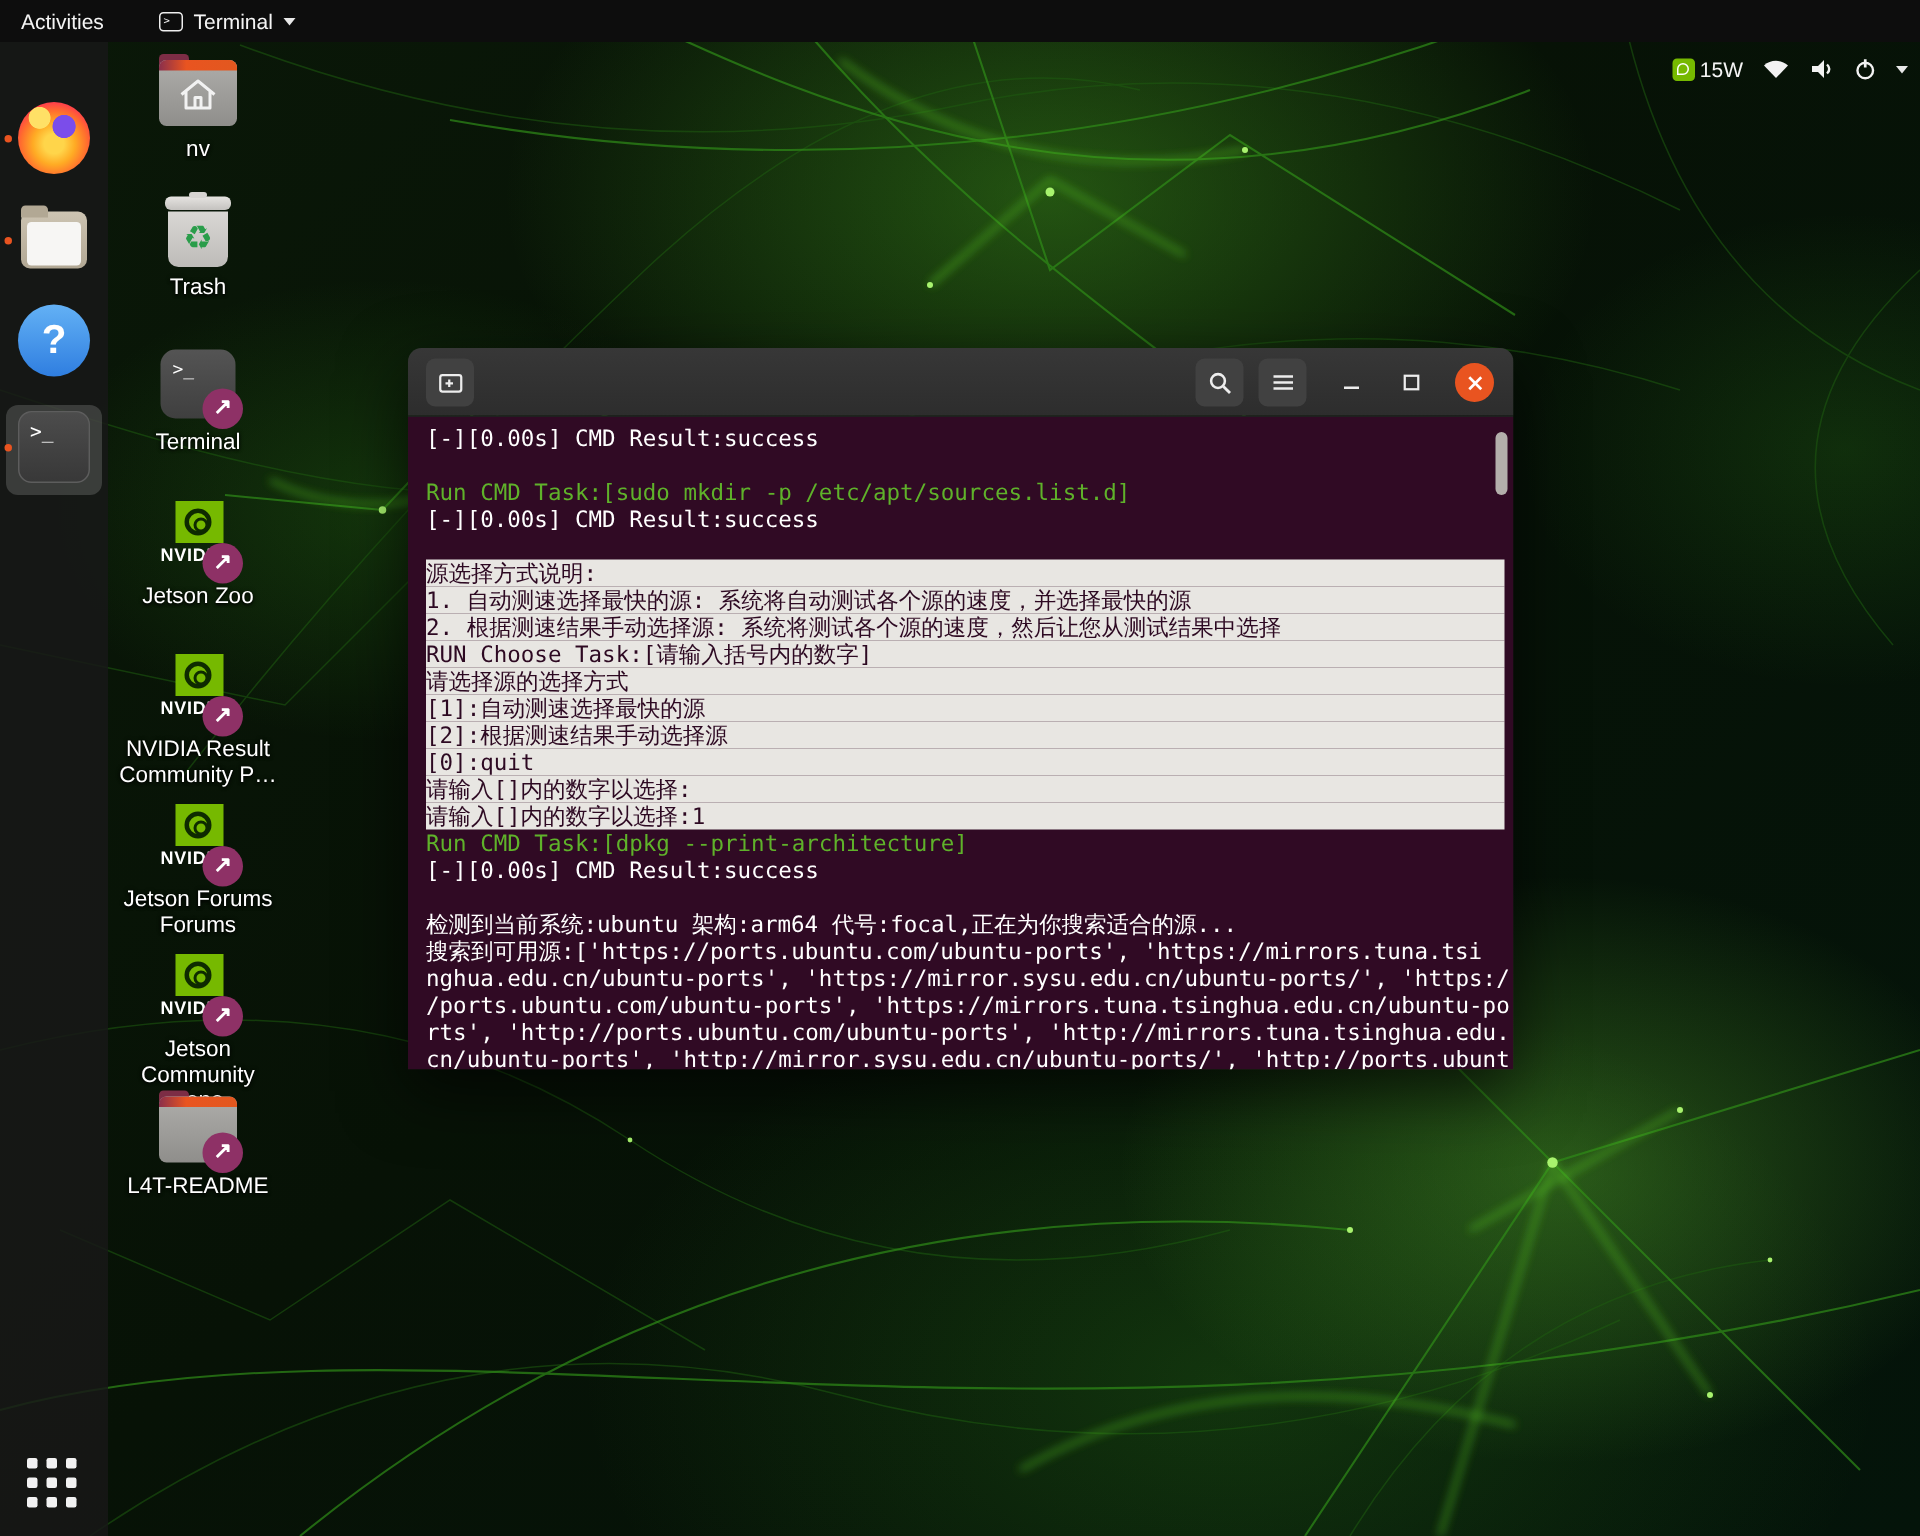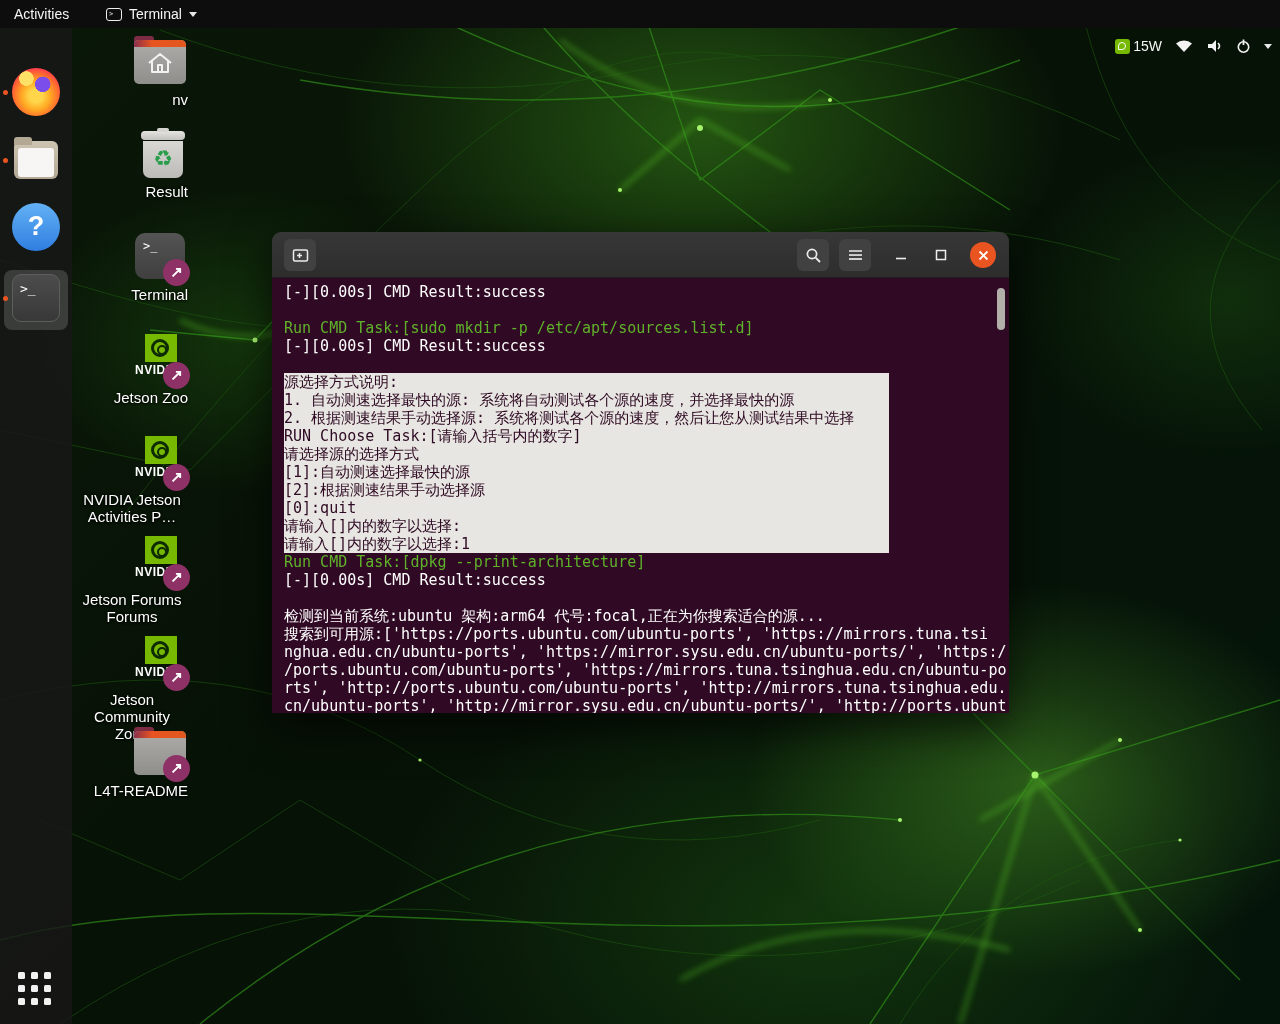--- a/index.html
+++ b/index.html
@@ -67,21 +67,21 @@
   .dockterm-icon { background:linear-gradient(#4c4c4c,#383838); border:1px solid #5d5d5d;
     border-radius:9px; color:#fff; font-family:"DejaVu Sans Mono", monospace;
     font-size:13px; padding:6px 0 0 7px; }
   #appgrid { position:absolute; left:18px; bottom:16px; width:36px; height:36px;
     display:grid; grid-template-columns:repeat(3,7px); grid-template-rows:repeat(3,7px);
     gap:6px; }
   #appgrid span { background:#f2f2f2; border-radius:1.5px; }
 
   
   .desk-icon { position:absolute; left:76px; width:112px; display:flex; flex-direction:column;
-    align-items:flex-end; z-index:10; }
+    align-items:center; z-index:10; }
   .desk-label { margin-top:3px; color:#fff; font-size:15px; line-height:17px; text-align:center;
     text-shadow:0 1px 2px rgba(0,0,0,.9), 0 0 3px rgba(0,0,0,.7); }
   .di-box { position:relative; width:56px; height:52px; }
   .emblem { position:absolute; right:-2px; bottom:-3px; width:27px; height:27px; border-radius:50%;
     background:#8e3166; color:#fff; font-size:15px; font-weight:bold; text-align:center;
     line-height:26px; }
   .folder-base { position:absolute; left:2px; top:4px; width:52px; height:44px; border-radius:5px;
     background:linear-gradient(#aeadaa,#8f8e8b); overflow:hidden; }
   .folder-base::before { content:""; position:absolute; left:0; top:0; width:100%; height:7px;
     background:linear-gradient(90deg,#8a2f4c, #e95420 35%, #e2581f); }
@@ -127,21 +127,21 @@
     background:var(--close,#e95420); display:flex; align-items:center; justify-content:center; }
   #win-title { position:absolute; left:60px; right:220px; top:0; height:46px; line-height:46px;
     text-align:center; color:#fff; font-weight:bold; font-size:15px;
     white-space:nowrap; overflow:hidden; }
   #term-body { position:relative; height:435px; background:var(--term-bg,#300a24); }
   #term-out { position:absolute; left:0; top:5px; right:0; bottom:0; padding-left:12px;
     font-family:"DejaVu Sans Mono", monospace; font-size:15px; line-height:18px;
     white-space:pre; overflow:hidden; }
   .tline { height:18px; color:var(--term-fg,#fff); }
   .tline.green { color:var(--term-green,#5fb22a); }
-  .tline.sel { background:var(--sel-bg,#e8e6e2); color:var(--sel-fg,#2d0922); width:605px; }
+  .tline.sel { background:var(--sel-bg,#e8e6e2); color:var(--sel-fg,#2d0922); width:719px; }
   #scroll-thumb { position:absolute; right:4px; top:10px; width:8px; height:42px;
     border-radius:4px; background:#b3afab; }
 </style>
 </head>
 <body>
 
 <div id="screen">
 
   <div id="wallpaper">
     <svg width="1280" height="1024" viewBox="0 0 1280 1024">
@@ -271,21 +271,21 @@
       </svg>
     </div>
     <div class="desk-label">nv</div>
   </div>
 
   <div class="desk-icon" style="top:128px">
     <div class="di-box trash-icon">
       <div class="trash-lid"></div>
       <div class="trash-body"><span class="recycle">♻</span></div>
     </div>
-    <div class="desk-label">Result</div>
+    <div class="desk-label">Trash</div>
   </div>
 
   <div class="desk-icon" style="top:231px">
     <div class="di-box">
       <div class="deskterm">&gt;_</div>
       <div class="emblem">↗</div>
     </div>
     <div class="desk-label">Terminal</div>
   </div>
 
@@ -301,21 +301,21 @@
   </div>
 
   <div class="desk-icon" style="top:436px">
     <div class="di-box nvidia-art">
       <div class="nvidia-green">
           <div class="nvidia-eye"></div>
         </div>
       <div class="nvidia-word">NVIDIA</div>
       <div class="emblem">↗</div>
     </div>
-    <div class="desk-label">NVIDIA Jetson Activities P…</div>
+    <div class="desk-label">NVIDIA Result Community P…</div>
   </div>
 
   <div class="desk-icon" style="top:536px">
     <div class="di-box nvidia-art">
       <div class="nvidia-green">
           <div class="nvidia-eye"></div>
         </div>
       <div class="nvidia-word">NVIDIA</div>
       <div class="emblem">↗</div>
     </div>

